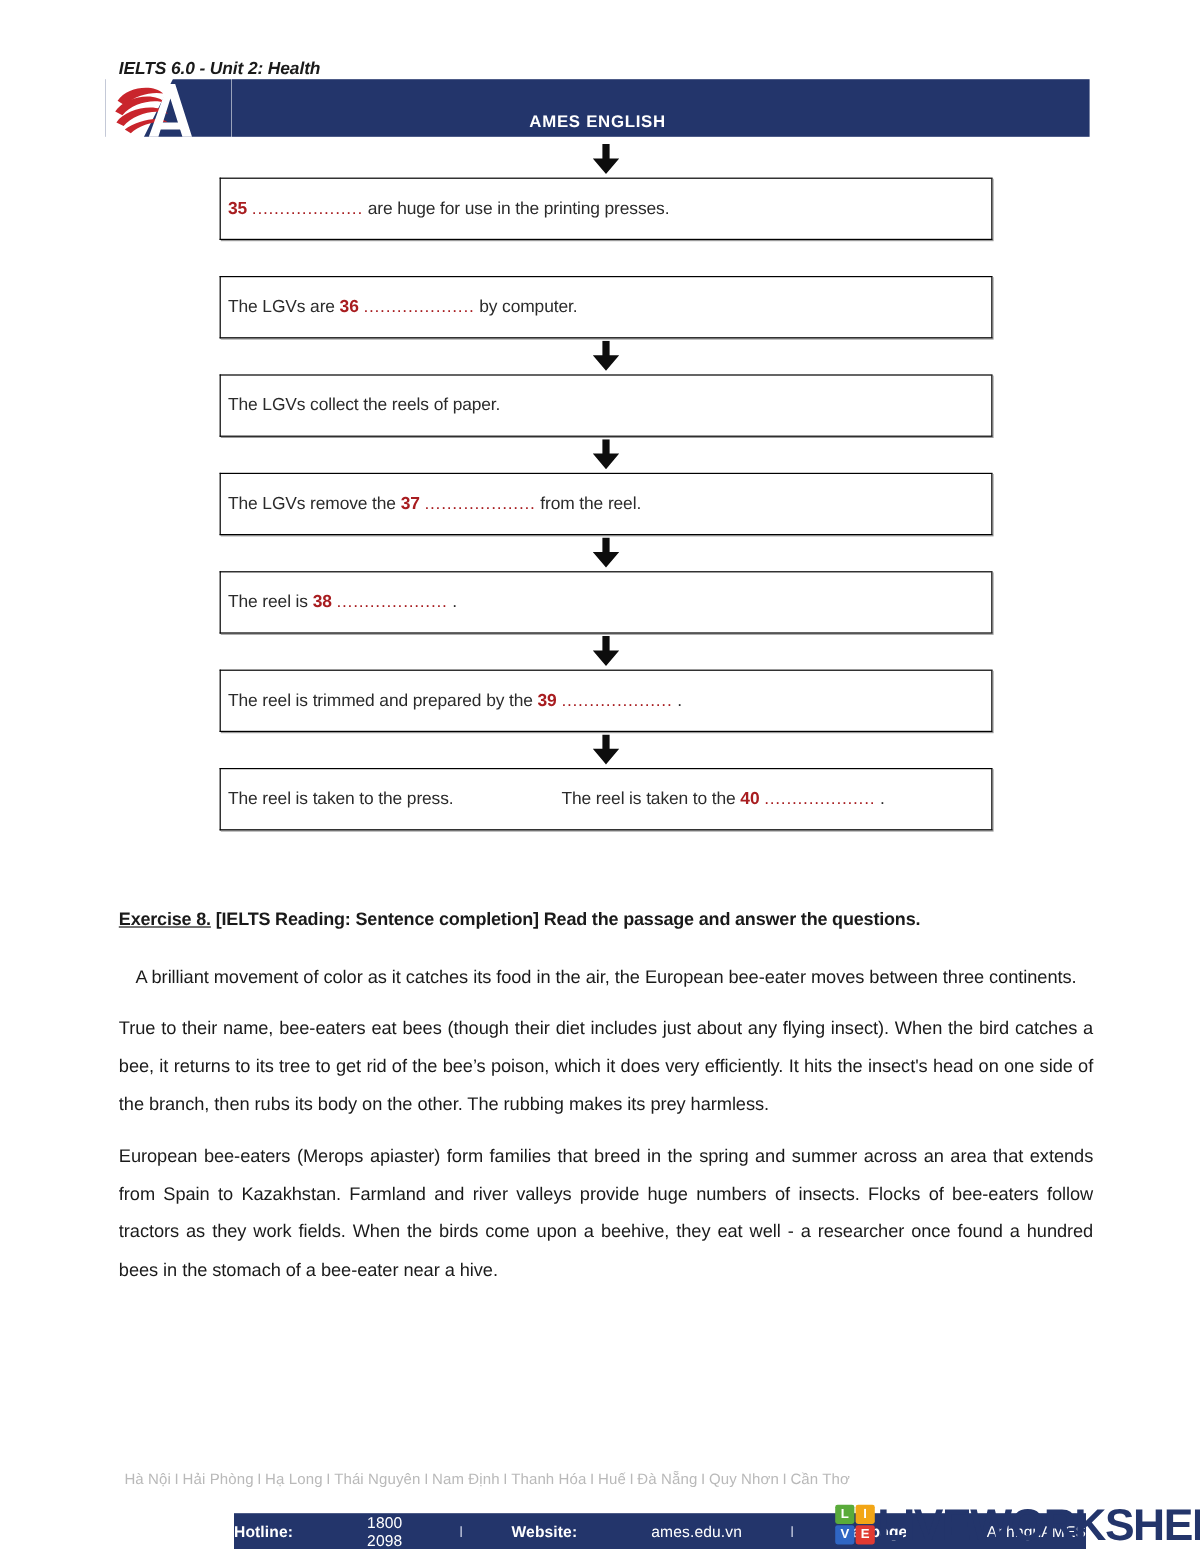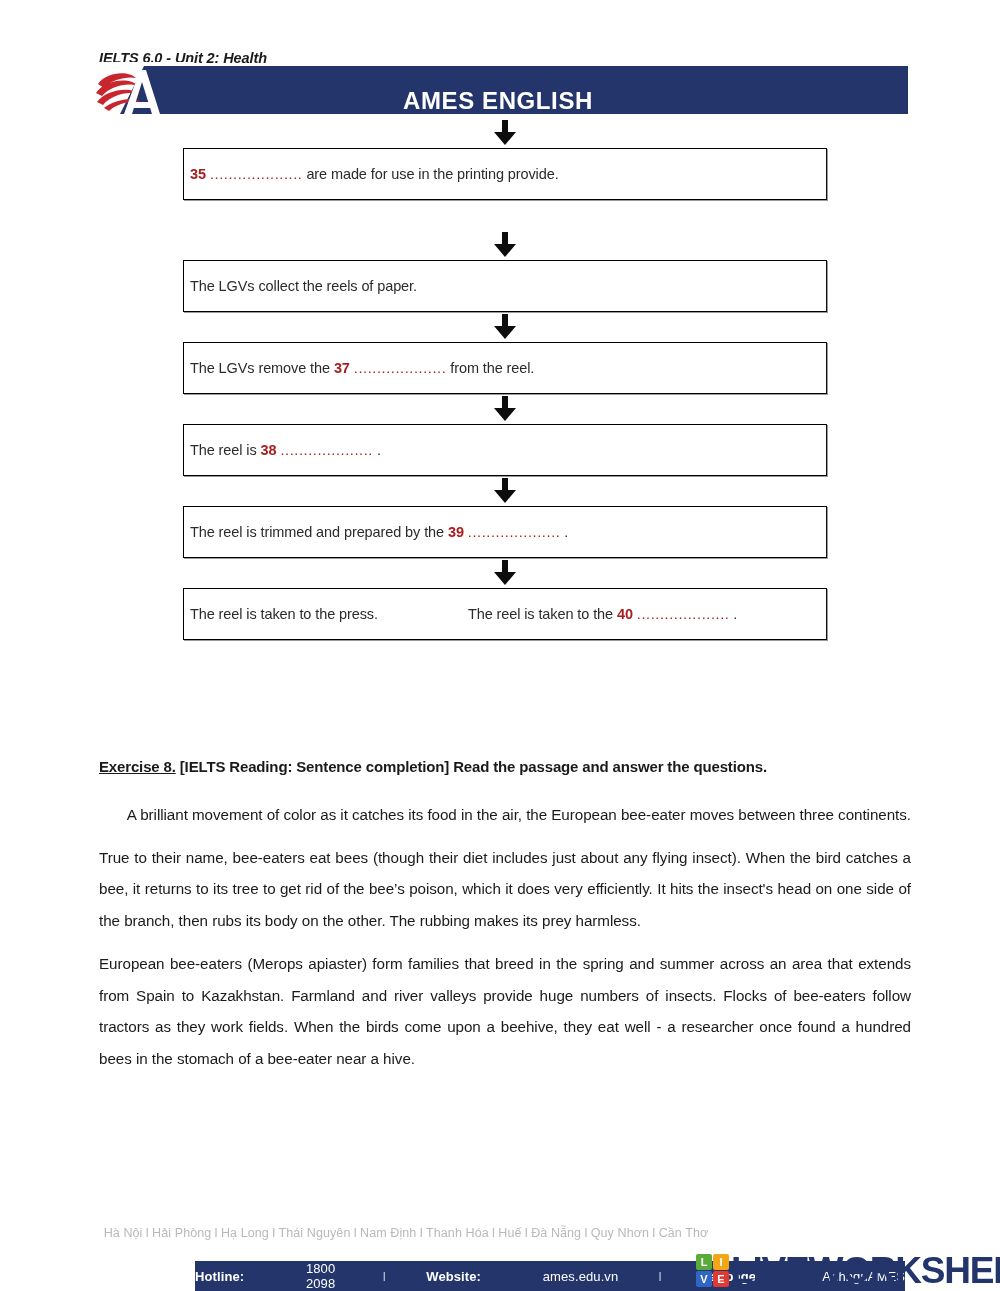--- a/index.html
+++ b/index.html
@@ -37,21 +37,21 @@
     top: 66px;
     width: 820px;
     height: 48px;
     background: #23356b;
     display: flex;
     align-items: center;
     justify-content: center;
   }
   .banner-title {
     color: #ffffff;
-    font-size: 24px;
+    font-size: 14px;
     font-weight: bold;
     letter-spacing: 0.6px;
     font-family: "Liberation Sans", sans-serif;
     margin-top: 21px;
   }
   .logo-wrap {
     position: absolute;
     left: 88px;
     top: 62px;
     width: 105px;
@@ -123,21 +123,21 @@
   }
   .ex-heading .u { text-decoration: underline; }
   .para {
     font-size: 15.2px;
     color: #1a1a1a;
     line-height: 2.07;
     margin: 0 0 12px 0;
     text-align: justify;
     letter-spacing: -0.05px;
   }
-  .para.first { text-align: right; }
+  .para.first { text-align: center; }
 
   
   .cities {
     position: absolute;
     left: 0;
     top: 1226px;
     width: 812px;
     text-align: center;
     font-size: 12.5px;
     color: #b9b9b9;
@@ -227,24 +227,27 @@
 </div>
 
 <div class="flow">
 
   <div class="arrow">
     <svg width="28" height="26" viewBox="0 0 28 26">
         <path d="M11 0 H17 V12 H25 L14 25 L3 12 H11 Z" fill="#0d0d0d"></path>
       </svg>
   </div>
   <div class="flow-box">
-    <span class="flow-text"><span class="qnum">35</span> <span class="blank">....................</span><span> are made for use in the printing provide.</span></span>
+    <span class="flow-text"><span class="qnum">35</span> <span class="blank">....................</span><span> are huge for use in the printing presses.</span></span>
   </div>
 
   <div class="arrow"></div>
+  <div class="flow-box">
+    <span class="flow-text"><span>The LGVs are </span><span class="qnum">36</span> <span class="blank">....................</span><span> by computer.</span></span>
+  </div>
 
   <div class="arrow">
     <svg width="28" height="26" viewBox="0 0 28 26">
         <path d="M11 0 H17 V12 H25 L14 25 L3 12 H11 Z" fill="#0d0d0d"></path>
       </svg>
   </div>
   <div class="flow-box">
     <span class="flow-text">The LGVs collect the reels of paper.</span>
   </div>
 

